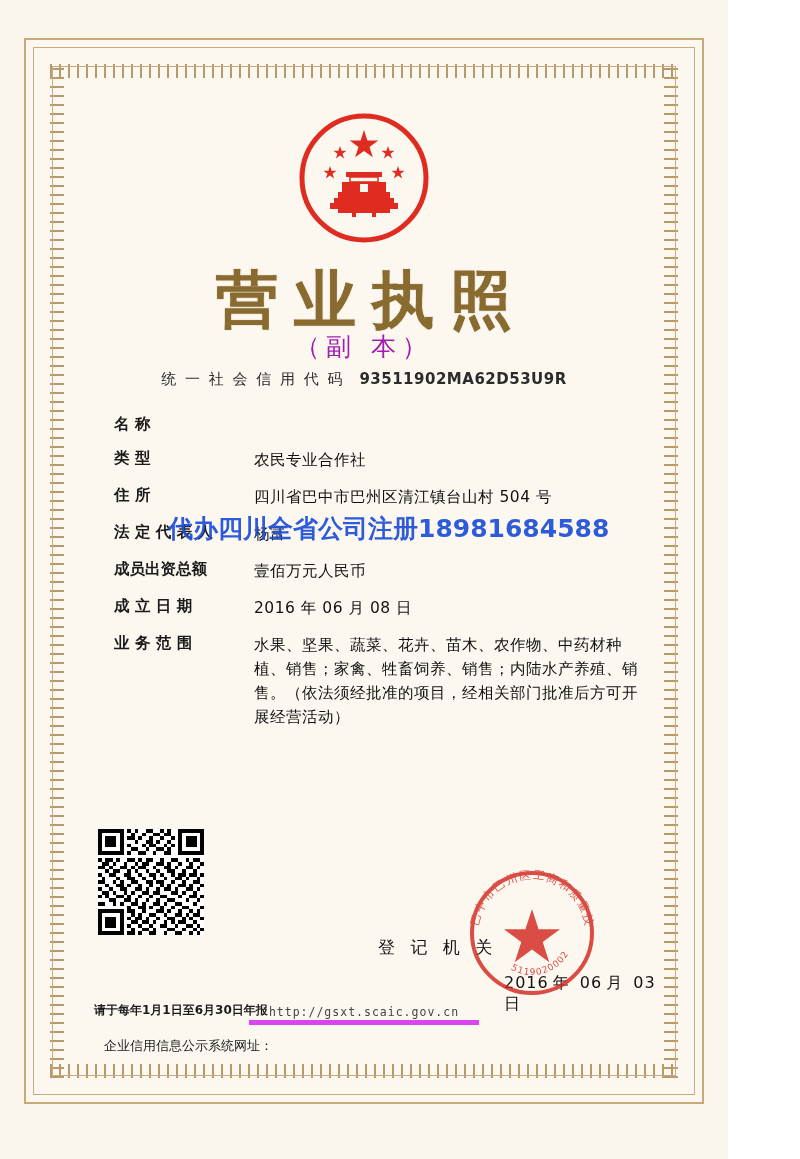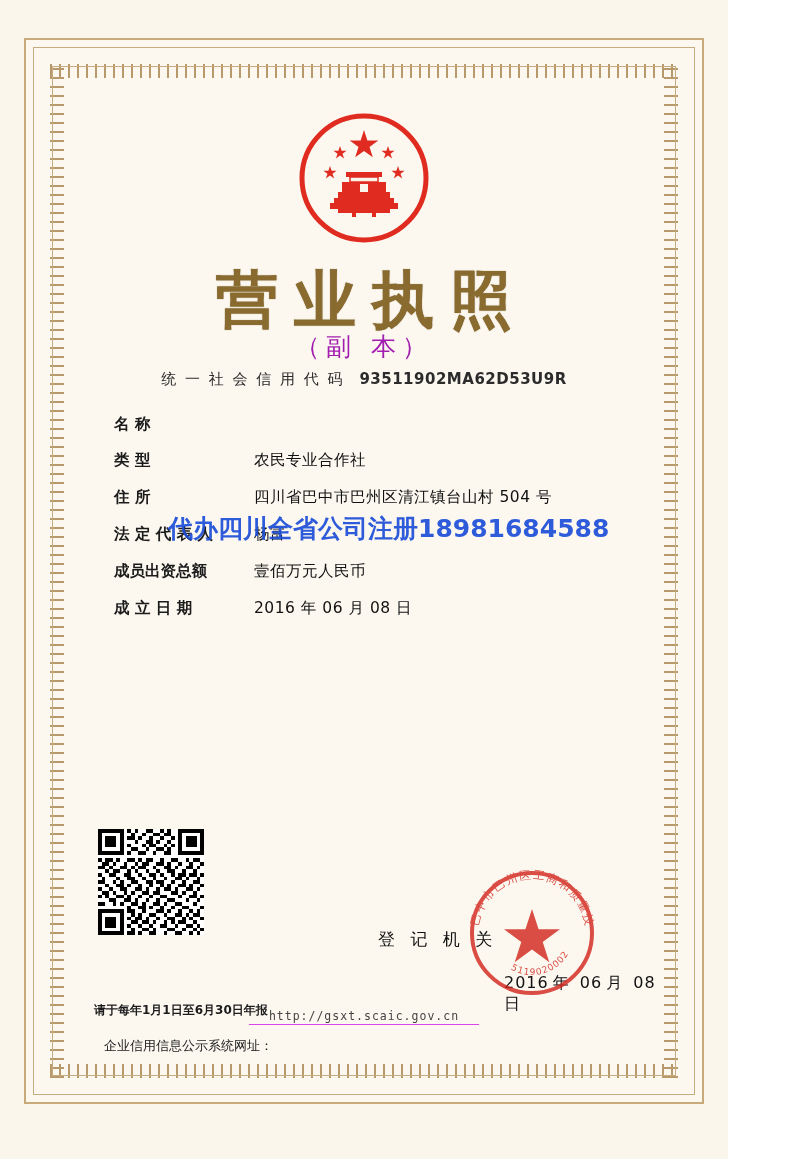--- a/index.html
+++ b/index.html
@@ -85,21 +85,21 @@
   .credit-code .code-num{letter-spacing:0.5px;font-weight:bold;padding-left:8px;}
 
   
   .fields{
     position:absolute;
     top:340px;left:54px;right:20px;
   }
   .row{
     display:flex;
     margin-bottom:13px;
-    align-items:center;
+    align-items:flex-start;
   }
   .label{
     width:118px;
     flex:0 0 118px;
     font-size:15.5px;
     font-weight:bold;
     color:#1b1b1b;
     letter-spacing:0px;
     display:flex;
     justify-content:space-between;
@@ -133,21 +133,21 @@
     position:absolute;
     left:38px;bottom:132px;
     width:106px;height:106px;
     background:#fff;
   }
   .qr svg{display:block;}
 
   
   .registrar{
     position:absolute;
-    left:318px;bottom:116px;
+    left:318px;bottom:108px;
     font-size:17px;
     letter-spacing:5px;
     color:#111;
     font-family:"DejaVu Sans","Liberation Sans",sans-serif;
   }
   .reg-date{
     position:absolute;
     left:442px;bottom:52px;
     font-size:16px;
     letter-spacing:1px;
@@ -176,21 +176,21 @@
 
   
   .footer-url{
     position:absolute;
     left:0;right:0;bottom:42px;
     text-align:center;
     font-family:"DejaVu Sans Mono","Liberation Mono",monospace;
     font-size:11.5px;
     color:#444;
     letter-spacing:1px;
-    border-bottom:1px solid #d946ef;
+    border-bottom:5px solid #d946ef;
     width:230px;
     margin:0 auto;
     padding-bottom:1px;
   }
   .footer-row{
     position:absolute;
     left:44px;right:44px;bottom:12px;
     display:flex;
     justify-content:space-between;
     font-size:13px;
@@ -258,20 +258,24 @@
         <div class="label">法 定 代 表 人</div>
         <div class="value">杨富</div>
       </div>
       <div class="row">
         <div class="label">成员出资总额</div>
         <div class="value">壹佰万元人民币</div>
       </div>
       <div class="row">
         <div class="label">成 立 日 期</div>
         <div class="value">2016 年 06 月 08 日</div>
+      </div>
+      <div class="row">
+        <div class="label">业 务 范 围</div>
+        <div class="value scope">水果、坚果、蔬菜、花卉、苗木、农作物、中药材种植、销售；家禽、牲畜饲养、销售；内陆水产养殖、销售。（依法须经批准的项目，经相关部门批准后方可开展经营活动）</div>
       </div>
     </div>
 
     <div class="watermark">代办四川全省公司注册18981684588</div>
 
     <div class="qr">
       <svg width="106" height="106" viewBox="0 0 29 29" shape-rendering="crispEdges" aria-hidden="true">
         <rect width="29" height="29" fill="#ffffff"></rect>
         <g fill="#000000">
           <rect x="0" y="0" width="7" height="1"></rect>
@@ -502,21 +506,21 @@
             <rect x="27" y="28" width="1" height="1"></rect>
         </g>
       </svg>
     </div>
 
     <div class="registrar">登 记 机 关</div>
 
     <div class="reg-date">
       <span>2016</span><span>年</span>
       <span>06</span><span>月</span>
-      <span>08</span><span>日</span>
+      <span>03</span><span>日</span>
     </div>
 
     <div class="seal">
       <svg viewBox="0 0 152 152" width="152" height="152" aria-hidden="true">
         <defs>
           <path id="sealTop" d="M 22,76 A 54,54 0 0 1 130,76"></path>
           <path id="sealBot" d="M 34,76 A 42,42 0 0 0 118,76"></path>
         </defs>
         <circle cx="76" cy="76" r="60" fill="none" stroke="#d3281f" stroke-width="4"></circle>
         <polygon points="76,52 82.6,72.3 104,72.3 86.7,84.9 93.3,105.2 76,92.6 58.7,105.2 65.3,84.9 48,72.3 69.4,72.3" fill="#d3281f"></polygon>

